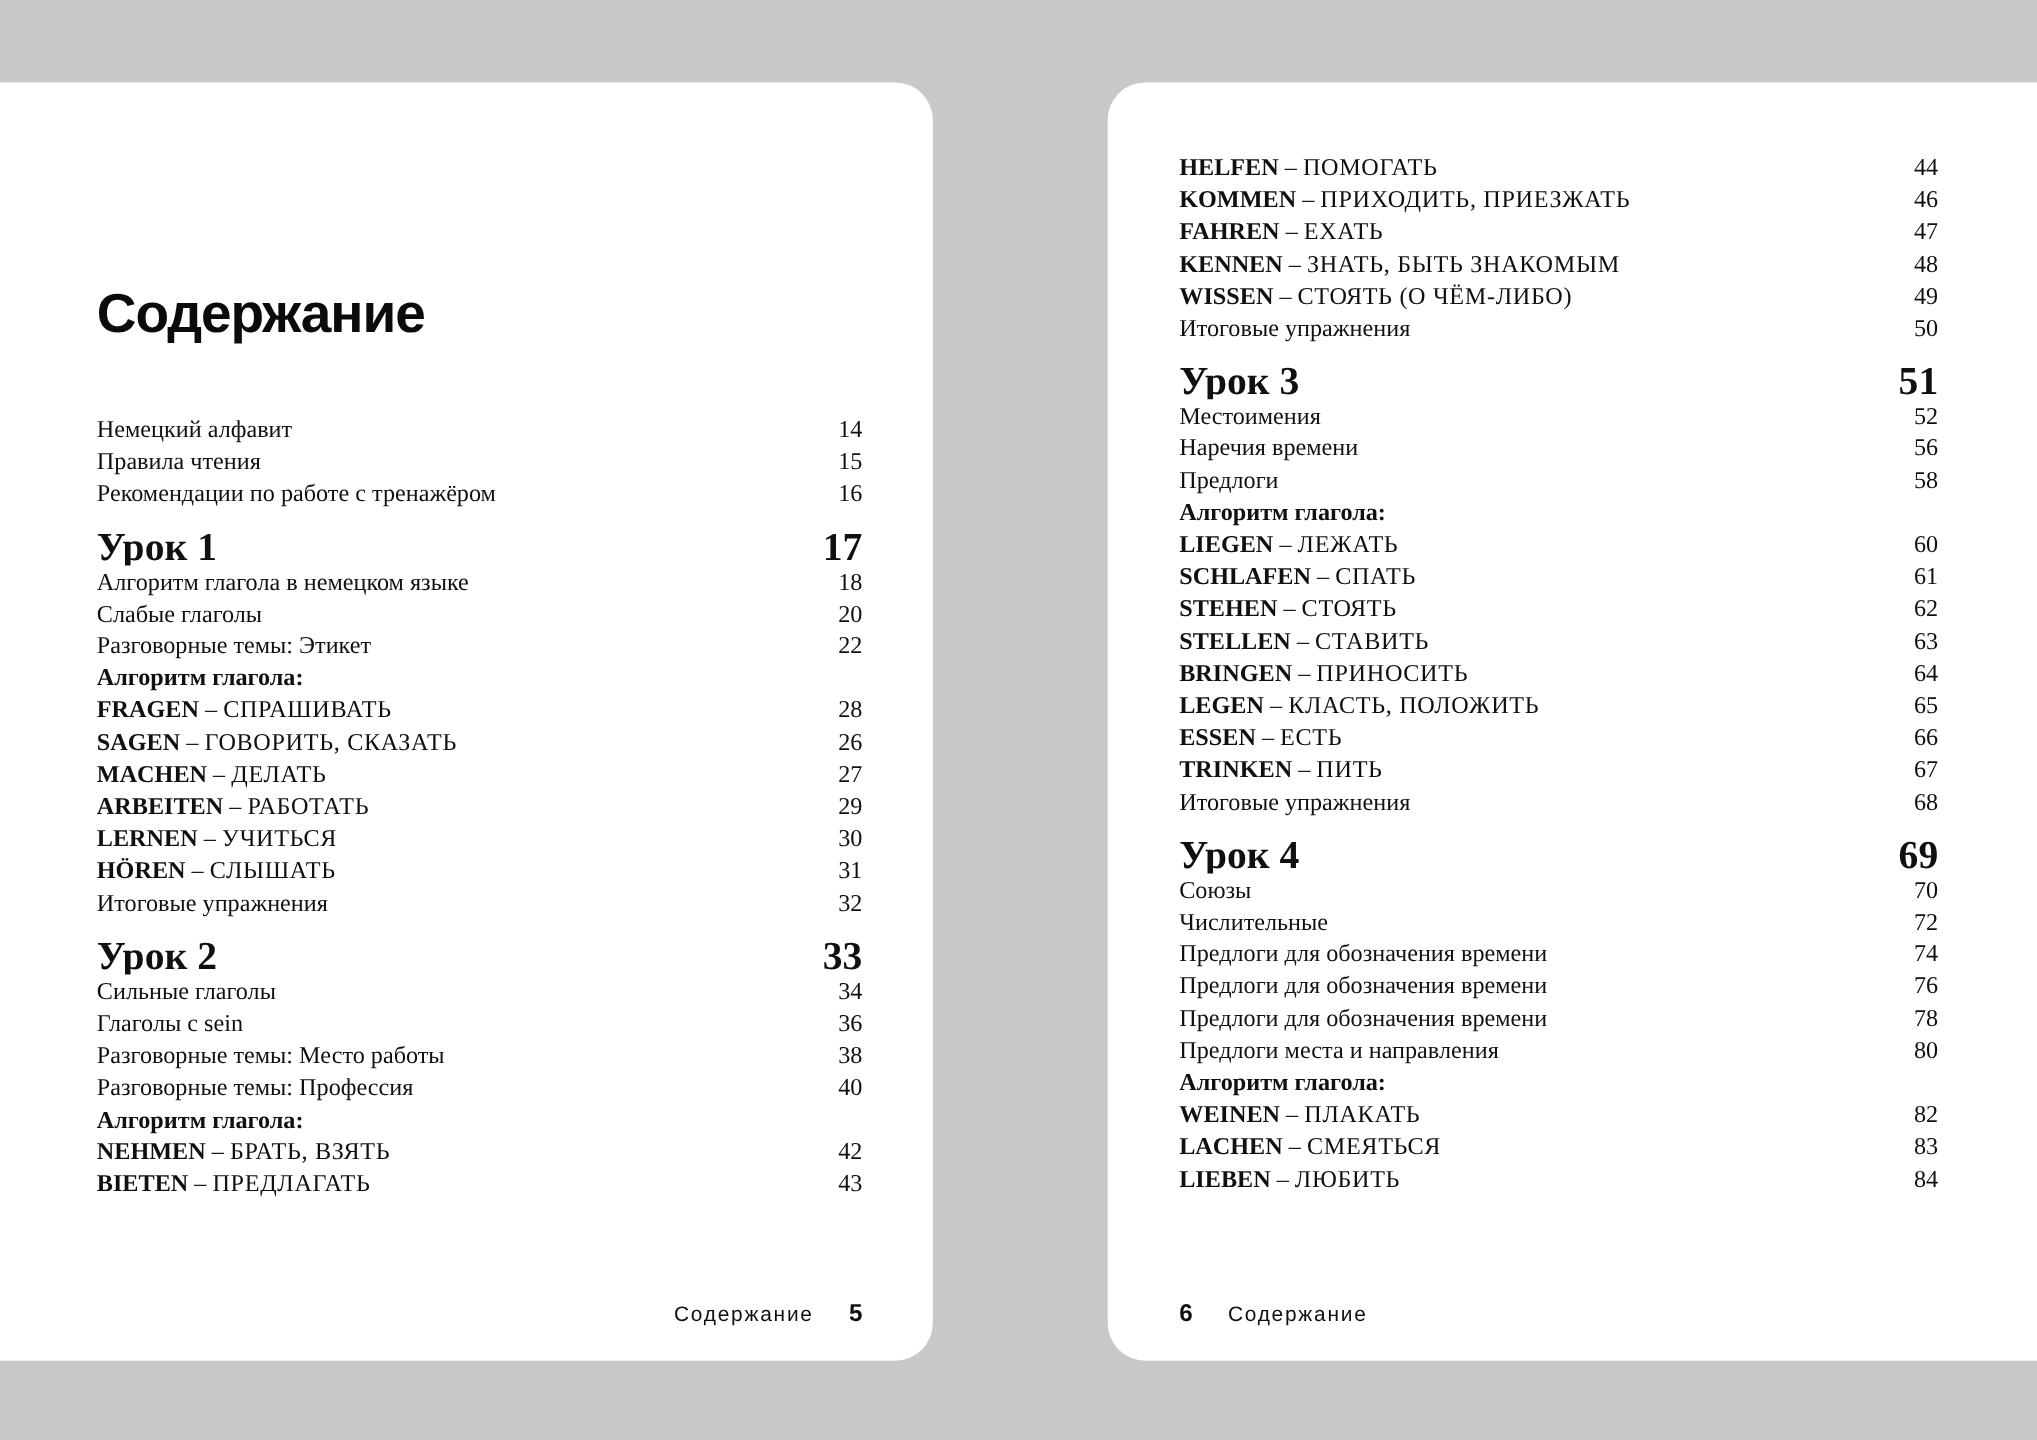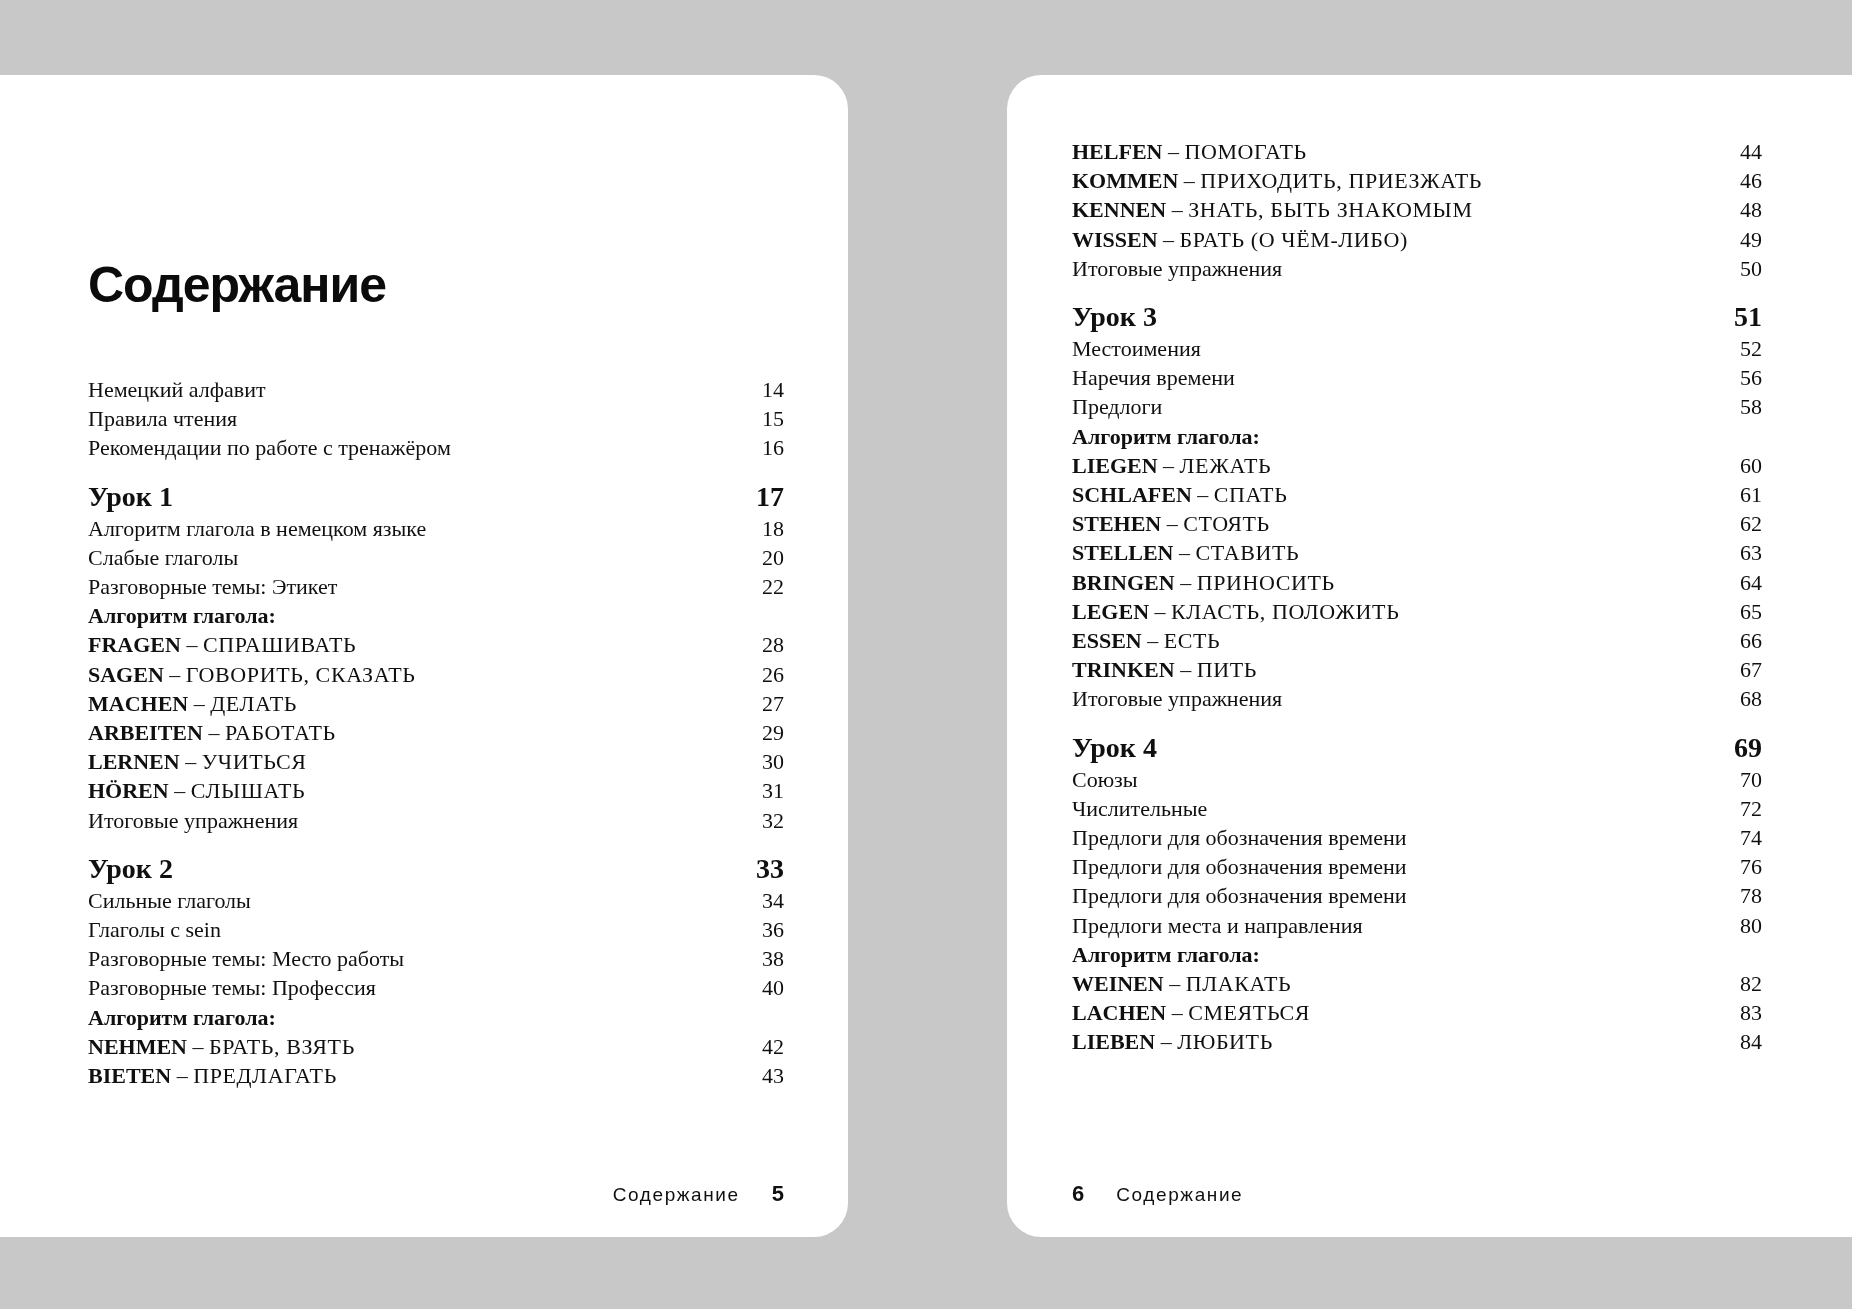--- a/index.html
+++ b/index.html
@@ -24,21 +24,21 @@
   }
 
   .rows { position:absolute; display:flex; flex-direction:column; font-size:22px;font-family:Liberation Serif, serif; }
   .rows-left  { top:300px; left:88px; width:696px; }
   .rows-right { top:62px;  left:65px; width:690px; }
 
   .row { display:flex; align-items:baseline; line-height:29.2px; }
   .row-title { flex:1; white-space:nowrap; overflow:hidden; }
   .row-page  { white-space:nowrap; text-align:right; }
 
-  .row.section { margin-top:17px; line-height:34px; font-weight:700; font-size:28px; }
+  .row.section { margin-top:17px; line-height:34px; font-weight:700; font-size:36px; }
   .row.label   { font-weight:700; }
   .row .de  { font-weight:700; }
   .row .sep { font-weight:400; }
   .row .ru  { letter-spacing:0.6px; }
 
   .footer { position:absolute; top:1106px; display:flex; align-items:baseline; font-size:19px; line-height:26px; }
   .footer .f-label { letter-spacing:1.6px; }
   .footer .f-page  { font-weight:700; font-size:22px; }
   .footer-left  { right:64px; }
   .footer-left  .f-page { margin-left:32px; }
@@ -182,28 +182,32 @@
     <span class="row-title"><span class="de">HELFEN</span><span class="sep"> – </span><span class="ru">ПОМОГАТЬ</span></span>
     <span class="row-page">44</span>
   </div>
 
 
   <div class="row verb">
     <span class="row-title"><span class="de">KOMMEN</span><span class="sep"> – </span><span class="ru">ПРИХОДИТЬ, ПРИЕЗЖАТЬ</span></span>
     <span class="row-page">46</span>
   </div>
 
+  <div class="row verb">
+    <span class="row-title"><span class="de">FAHREN</span><span class="sep"> – </span><span class="ru">ЕХАТЬ</span></span>
+    <span class="row-page">47</span>
+  </div>
 
   <div class="row verb">
     <span class="row-title"><span class="de">KENNEN</span><span class="sep"> – </span><span class="ru">ЗНАТЬ, БЫТЬ ЗНАКОМЫМ</span></span>
     <span class="row-page">48</span>
   </div>
 
   <div class="row verb">
-    <span class="row-title"><span class="de">WISSEN</span><span class="sep"> – </span><span class="ru">БРАТЬ (О ЧЁМ-ЛИБО)</span></span>
+    <span class="row-title"><span class="de">WISSEN</span><span class="sep"> – </span><span class="ru">СТОЯТЬ (О ЧЁМ-ЛИБО)</span></span>
     <span class="row-page">49</span>
   </div>
 
   <div class="row plain">
     <span class="row-title">Итоговые упражнения</span>
     <span class="row-page">50</span>
   </div>
 
   <div class="row section">
     <span class="row-title">Урок 3</span>

